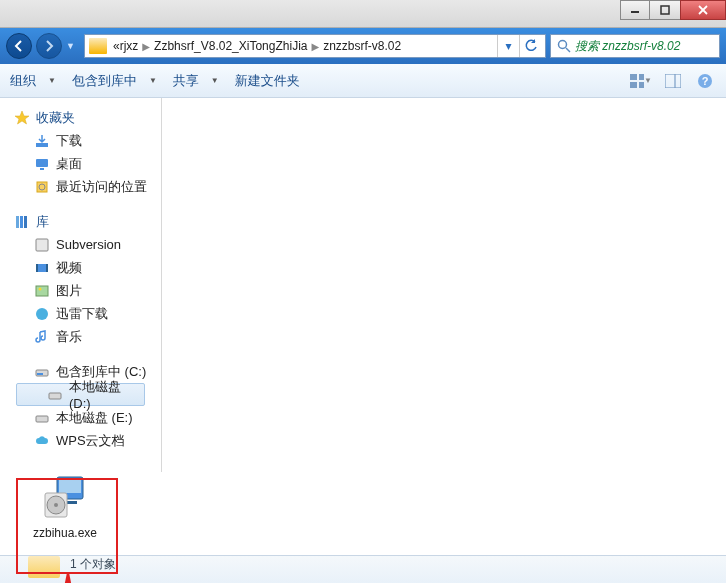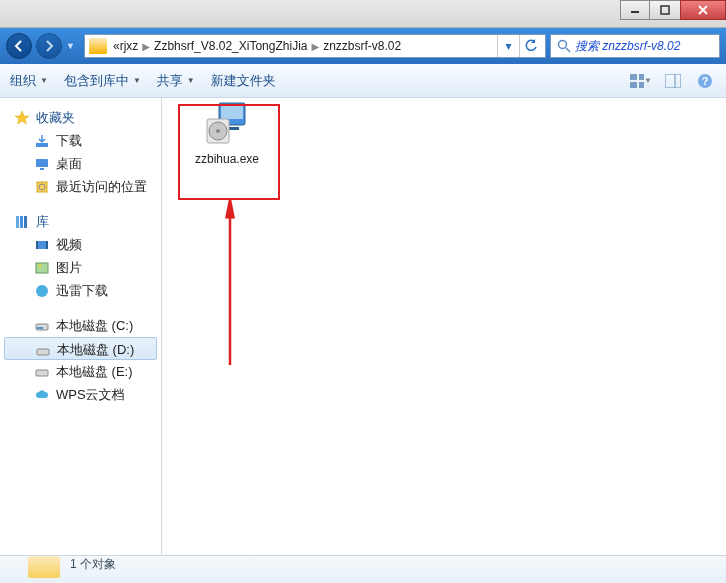--- a/index.html
+++ b/index.html
@@ -16,37 +16,37 @@
 
 .navbar { height: 36px; background: linear-gradient(to bottom, #3a8de0, #2a6fc0); display: flex; align-items: center; padding: 4px 6px; gap: 4px; }
 .nav-btn { width: 26px; height: 26px; border-radius: 50%; background: linear-gradient(to bottom, #1a5ca8, #0d4a90); border: 1px solid #0a3a70; display: flex; align-items: center; justify-content: center; color: #fff; cursor: pointer; opacity: 0.7; }
 .nav-btn.back { opacity: 1; }
 .nav-dd { width: 14px; color: #cfe4ff; font-size: 9px; cursor: pointer; }
 .address { flex: 1; height: 24px; background: #fff; border: 1px solid #7a9ac0; display: flex; align-items: center; padding: 0 4px; font-size: 12px; }
 .address .folder-icon { width: 18px; height: 16px; background: linear-gradient(to bottom, #fceabb, #f8b500); border-radius: 1px; margin-right: 6px; }
 .addr-sep { color: #888; margin: 0 4px; font-size: 10px; }
 .addr-seg { color: #222; cursor: pointer; }
 .addr-btn { width: 22px; height: 22px; display: flex; align-items: center; justify-content: center; border-left: 1px solid #ccc; color: #2a6fc0; cursor: pointer; }
-.search { width: 170px; height: 24px; background: #fff; border: 1px solid #7a9ac0; display: flex; align-items: center; padding: 0 6px; font-size: 12px; color: #1d4ed8; font-style: italic; }
+.search { width: 170px; height: 24px; background: #fff; border: 1px solid #7a9ac0; display: flex; align-items: center; padding: 0 6px; font-size: 12px; color: #15803d; font-style: italic; }
 .search .search-icon { width: 14px; height: 14px; margin-right: 4px; }
 
 
 .toolbar { height: 34px; background: linear-gradient(to bottom, #f6fbff, #e2edf8); border-bottom: 1px solid #c8d6e5; display: flex; align-items: center; padding: 0 10px; gap: 16px; font-size: 13px; color: #1a4d8a; }
-.tool-item { display: flex; align-items: center; gap: 4px; cursor: pointer; }
+.tool-item { display: flex; align-items: center; gap: 12px; cursor: pointer; }
 .tool-dd { font-size: 8px; color: #555; }
 .toolbar-right { margin-left: auto; display: flex; align-items: center; gap: 10px; }
 .view-icon { width: 22px; height: 18px; display: flex; align-items: center; justify-content: center; cursor: pointer; opacity: 0.7; }
 
 
-.main { display: flex; height: 457px; }
+.main { display: flex; height: 457px; flex-direction: column; }
 .sidebar { width: 162px; background: #fff; border-right: 1px solid #d8d8d8; overflow-y: auto; font-size: 13px; padding: 8px 0; }
 .tree-group { margin-bottom: 12px; }
 .tree-header, .tree-item { display: flex; align-items: center; height: 23px; padding-left: 14px; cursor: pointer; gap: 6px; }
 .tree-item { padding-left: 34px; }
-.tree-item.selected { background: linear-gradient(to bottom, #e9f2fb, #d8e8f7); border: 1px solid #a8c8e8; border-radius: 2px; margin: 0 4px; padding-left: 30px; align-items: flex-end; }
+.tree-item.selected { background: linear-gradient(to bottom, #e9f2fb, #d8e8f7); border: 1px solid #a8c8e8; border-radius: 2px; margin: 0 16px; padding-left: 30px; }
 .tree-header .label { color: #1a4d8a; }
 .tree-item .label { color: #222; }
 .ico { width: 16px; height: 16px; display: flex; align-items: center; justify-content: center; font-size: 13px; }
 
 
 .content { flex: 1; background: #fff; position: relative; padding: 16px; }
 .file-item { width: 86px; display: flex; flex-direction: column; align-items: center; font-size: 12px; text-align: center; cursor: pointer; position: absolute; left: 22px; top: 0; }
 .file-item .icon-box { width: 50px; height: 50px; display: flex; align-items: center; justify-content: center; margin-bottom: 4px; }
 .file-item .fname { word-break: break-all; line-height: 1.3; color: #222; }
 .highlight-box { position: absolute; left: 16px; top: 6px; width: 102px; height: 96px; border: 2px solid #e02020; pointer-events: none; }
@@ -209,20 +209,28 @@
               <rect x="2" y="2" width="3" height="12" fill="#68a8e0"></rect>
               <rect x="6" y="2" width="3" height="12" fill="#4a90e0"></rect>
               <rect x="10" y="2" width="3" height="12" fill="#3878c0"></rect>
             </svg>
           </span>
         <span class="label">库</span>
       </div>
       <div class="tree-item">
         <span class="ico">
             <svg width="16" height="16">
+              <rect x="2" y="2" width="12" height="12" rx="1" fill="#e8e8e8" stroke="#888"></rect>
+            </svg>
+          </span>
+        <span class="label">Subversion</span>
+      </div>
+      <div class="tree-item">
+        <span class="ico">
+            <svg width="16" height="16">
               <rect x="2" y="4" width="12" height="8" fill="#4a90e0"></rect>
               <rect x="2" y="4" width="2" height="8" fill="#2a6090"></rect>
               <rect x="12" y="4" width="2" height="8" fill="#2a6090"></rect>
             </svg>
           </span>
         <span class="label">视频</span>
       </div>
       <div class="tree-item">
         <span class="ico">
             <svg width="16" height="16">
@@ -233,31 +241,40 @@
         <span class="label">图片</span>
       </div>
       <div class="tree-item">
         <span class="ico">
             <svg width="16" height="16">
               <circle cx="8" cy="8" r="6" fill="#4ab0e0"></circle>
             </svg>
           </span>
         <span class="label">迅雷下载</span>
       </div>
+      <div class="tree-item">
+        <span class="ico">
+            <svg width="16" height="16">
+              <path d="M6 3 L6 11 A2 2 0 1 1 4 9" stroke="#4a90e0" stroke-width="1.5" fill="none"></path>
+              <path d="M6 3 L11 2 L11 9 A2 2 0 1 1 9 7" stroke="#4a90e0" stroke-width="1.5" fill="none"></path>
+            </svg>
+          </span>
+        <span class="label">音乐</span>
+      </div>
     </div>
 
     <div class="tree-group">
       <div class="tree-item">
         <span class="ico">
             <svg width="16" height="16">
               <rect x="2" y="6" width="12" height="6" rx="1" fill="#d8d8d8" stroke="#888"></rect>
               <rect x="3" y="9" width="6" height="2" fill="#4a90e0"></rect>
             </svg>
           </span>
-        <span class="label">本地磁盘 (C:)</span>
+        <span class="label">包含到库中 (C:)</span>
       </div>
       <div class="tree-item selected">
         <span class="ico">
             <svg width="16" height="16">
               <rect x="2" y="6" width="12" height="6" rx="1" fill="#d8d8d8" stroke="#888"></rect>
             </svg>
           </span>
         <span class="label">本地磁盘 (D:)</span>
       </div>
       <div class="tree-item">

